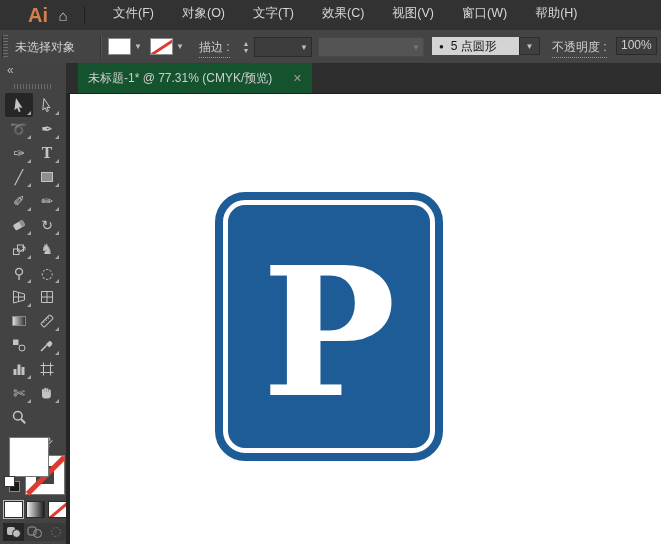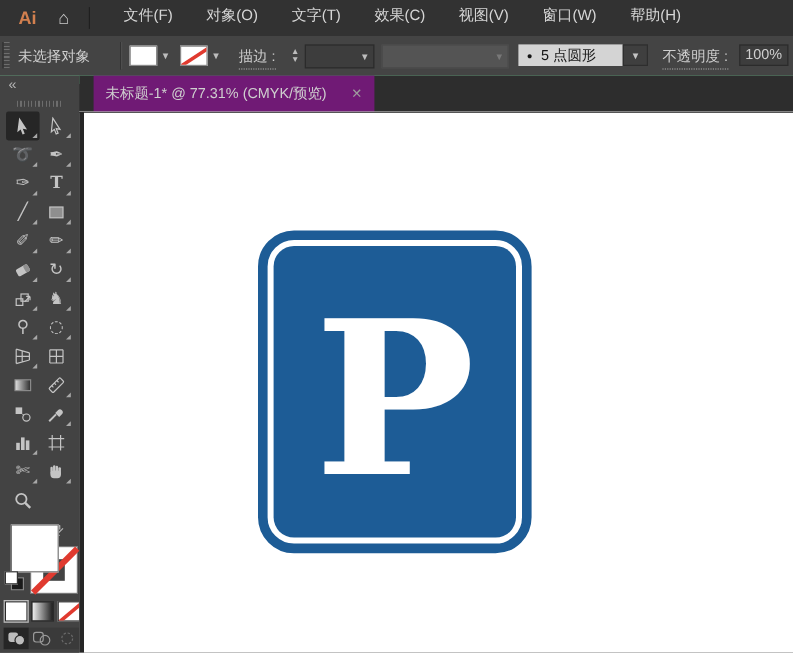--- a/index.html
+++ b/index.html
@@ -5,21 +5,21 @@
   html,body{margin:0;padding:0;}
   body{
     width:661px;height:544px;position:relative;overflow:hidden;
     background:#434343;
     font-family:"Liberation Sans","DejaVu Sans",sans-serif;
     -webkit-font-smoothing:antialiased;
   }
   
   #menubar{position:absolute;left:0;top:0;width:661px;height:30px;background:#323232;
     display:flex;align-items:center;color:#d6d6d6;font-size:12.5px;}
-  #app-logo{width:30px;text-align:center;font-weight:bold;font-size:15px;color:#d3804f;margin-left:8px;}
+  #app-logo{width:30px;text-align:right;font-weight:bold;font-size:20px;color:#d3804f;margin-left:18px;}
   #home-btn{width:30px;text-align:center;font-size:15px;color:#c9c9c9;cursor:default;}
   .vsep{width:1px;height:18px;background:#1f1f1f;margin:0 6px;}
   #menus{display:flex;align-items:center;margin-left:8px;}
   .menu-item{padding:0 14px;height:34px;line-height:30px;white-space:nowrap;}
   
   #controlbar{position:absolute;left:0;top:30px;width:661px;height:33px;background:#444444;
     border-bottom:7px solid #86efac;color:#cfcfcf;font-size:12px;}
   #cb-drag{position:absolute;left:2px;top:5px;width:5px;height:22px;
     background:repeating-linear-gradient(0deg,#6d6d6d 0 1px,transparent 1px 3px);
     border-left:1px solid #2e2e2e;}
@@ -45,21 +45,21 @@
   #cb-brush-field{width:87px;height:18px;background:#d4d4d4;color:#161616;display:flex;align-items:center;
     padding-left:7px;box-sizing:border-box;gap:7px;}
   #cb-brush-dot{font-size:8px;}
   #cb-brush-chev{width:21px;height:18px;background:#3f3f3f;border:1px solid #2e2e2e;box-sizing:border-box;
     display:flex;align-items:center;justify-content:center;color:#c4c4c4;font-size:8px;}
   #cb-opacity-label{position:absolute;left:552px;top:9px;}
   #cb-opacity-field{position:absolute;left:616px;top:7px;width:41px;height:18px;background:#3d3d3d;
     border:1px solid #2b2b2b;display:flex;padding-left:4px;box-sizing:border-box;}
   
   #tabbar{position:absolute;left:66px;top:63px;width:595px;height:30px;background:#2d2d2d;display:flex;}
-  #doc-tab{margin-left:12px;width:234px;background:#701a75;color:#cfcfcf;font-size:12px;
+  #doc-tab{margin-left:12px;width:234px;background:#14532d;color:#cfcfcf;font-size:12px;
     display:flex;align-items:center;padding:0 10px;box-sizing:border-box;}
   #doc-tab-close{margin-left:auto;color:#9d9d9d;font-size:11px;}
   
   #toolbar{position:absolute;left:0;top:63px;width:66px;height:481px;background:#434343;}
   #tb-collapse{position:absolute;left:7px;top:0px;color:#b5b5b5;font-size:12px;}
   #tb-grip{position:absolute;left:14px;top:21px;width:38px;height:5px;
     background:repeating-linear-gradient(90deg,#6d6d6d 0 1px,transparent 1px 3px);}
   #tb-tools{position:absolute;left:5px;top:30px;width:56px;display:grid;grid-template-columns:28px 28px;}
   .tool{width:28px;height:24px;position:relative;display:flex;align-items:center;justify-content:center;}
   .tool.active{background:#262626;border-radius:2px;}

